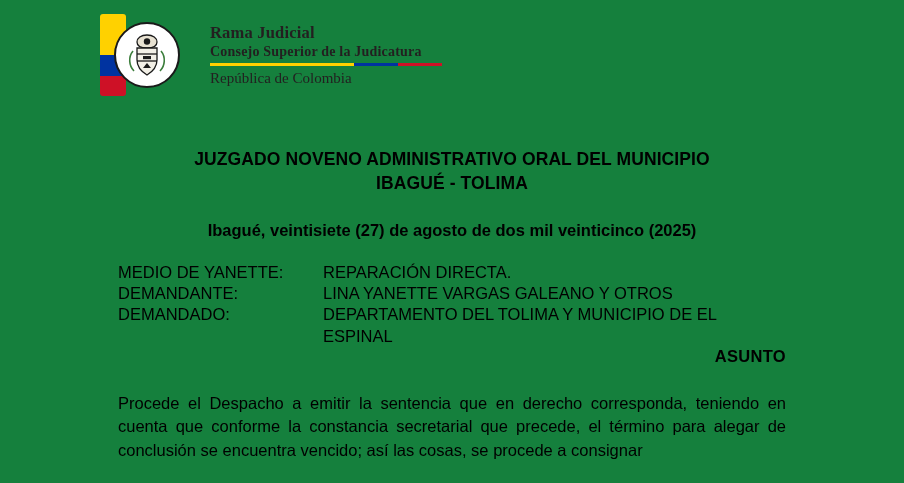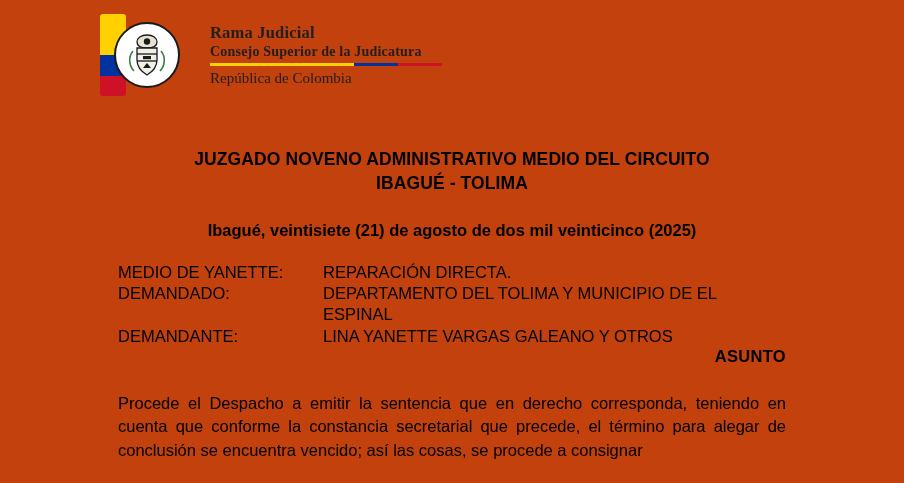--- a/index.html
+++ b/index.html
@@ -11,21 +11,21 @@
     width: 904px;
     height: 483px;
     overflow: hidden;
     font-family: "Liberation Sans", sans-serif;
     color: #000000;
   }
   .page {
     position: relative;
     width: 904px;
     height: 483px;
-    background: #c2410c;
+    background: #15803d;
   }
 
   
   .letterhead {
     display: flex;
     align-items: center;
     padding: 10px 0 0 100px;
     height: 100px;
     box-sizing: border-box;
   }
@@ -190,43 +190,43 @@
       <div class="lh-line2">Consejo Superior de la Judicatura</div>
       <div class="lh-rule"></div>
       <div class="lh-line3">República de Colombia</div>
     </div>
 
   </div>
 
   <div class="doc">
 
     <div class="court-title">
-      <div>JUZGADO NOVENO ADMINISTRATIVO MEDIO DEL CIRCUITO</div>
+      <div>JUZGADO NOVENO ADMINISTRATIVO ORAL DEL MUNICIPIO</div>
       <div>IBAGUÉ - TOLIMA</div>
     </div>
 
-    <div class="place-date">Ibagué, veintisiete (21) de agosto de dos mil veinticinco (2025)</div>
+    <div class="place-date">Ibagué, veintisiete (27) de agosto de dos mil veinticinco (2025)</div>
 
     <div class="fields">
 
       <div class="field-row">
         <div class="field-label">MEDIO DE YANETTE:</div>
         <div class="field-value">REPARACIÓN DIRECTA.</div>
       </div>
 
       <div class="field-row">
+        <div class="field-label">DEMANDANTE:</div>
+        <div class="field-value">LINA YANETTE VARGAS GALEANO Y OTROS</div>
+      </div>
+
+      <div class="field-row">
         <div class="field-label">DEMANDADO:</div>
         <div class="field-value">DEPARTAMENTO DEL TOLIMA Y MUNICIPIO DE EL ESPINAL</div>
       </div>
 
-      <div class="field-row">
-        <div class="field-label">DEMANDANTE:</div>
-        <div class="field-value">LINA YANETTE VARGAS GALEANO Y OTROS</div>
-      </div>
-
 
     </div>
 
     <div class="asunto">ASUNTO</div>
 
     <div class="para">Procede el Despacho a emitir la sentencia que en derecho corresponda, teniendo en cuenta que conforme la constancia secretarial que precede, el término para alegar de conclusión se encuentra vencido; así las cosas, se procede a consignar</div>
 
   </div>
 
 </div>

